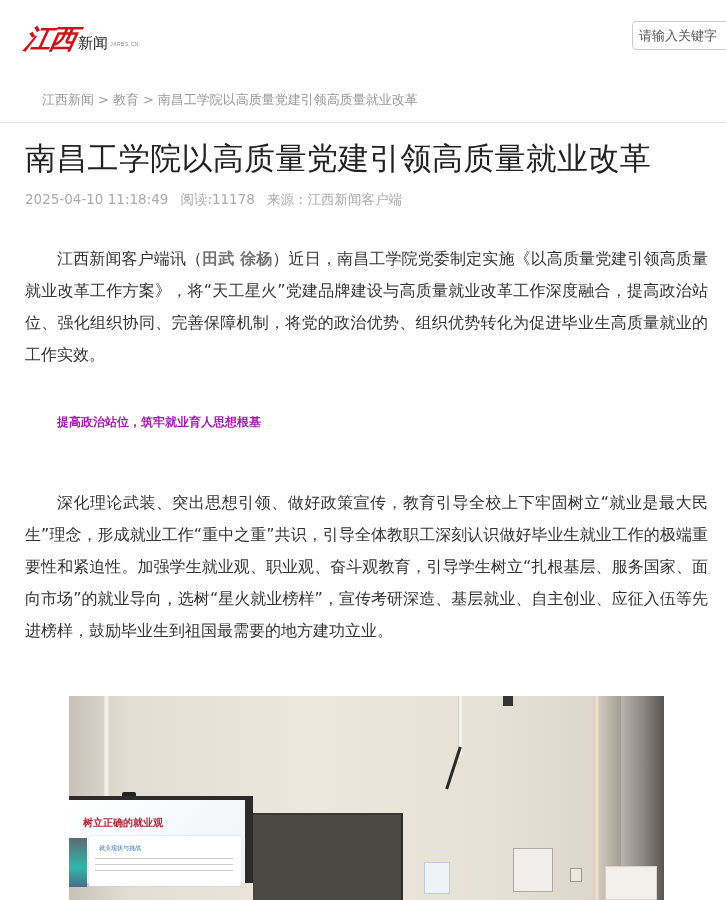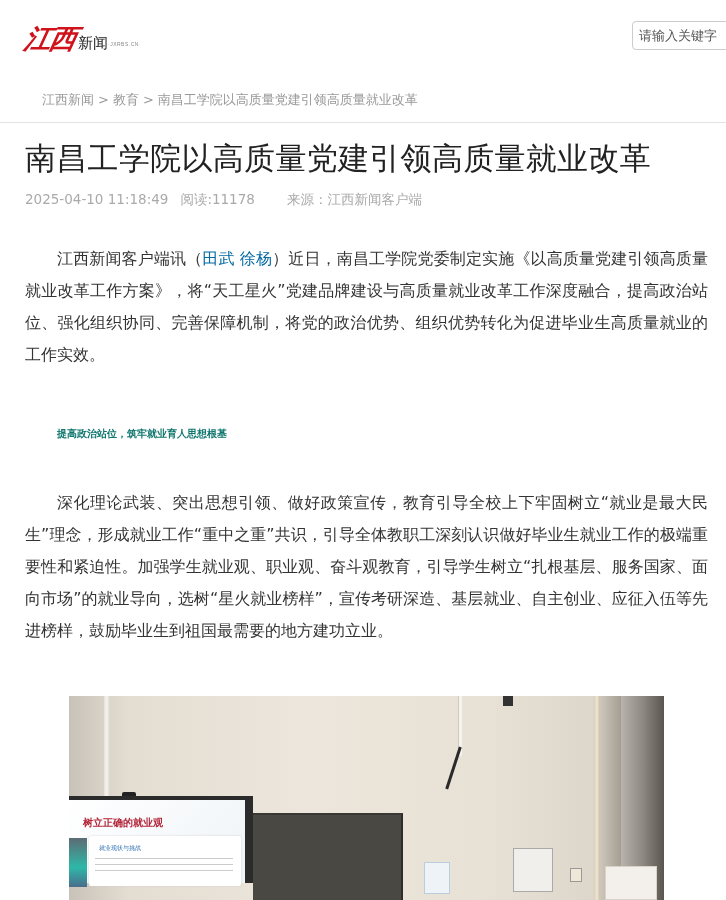--- a/index.html
+++ b/index.html
@@ -17,25 +17,25 @@
     .search::placeholder { color: #555; }
 
     .breadcrumb { position: absolute; left: 25px; top: 90px; font-size: 13px; color: #999; line-height: 20px; white-space: nowrap; margin-left: 17px; }
     .breadcrumb span { color: #999; }
     .breadcrumb .sep { margin: 0 4px; }
     .divider { position: absolute; left: 0; top: 122px; width: 726px; height: 1px; background: #e3e3e3; }
 
     .title { position: absolute; left: 25px; top: 137px; font-size: 31px; color: #222; line-height: 42px; font-weight: normal; white-space: nowrap; letter-spacing: 0.3px; }
     .meta { position: absolute; left: 25px; top: 189px; font-size: 13.5px; color: #aaa; line-height: 20px; white-space: nowrap; }
     .meta .gap1 { margin-left: 12px; }
-    .meta .gap2 { margin-left: 32px; }
+    .meta .gap2 { margin-left: 12px; }
     .para { line-height: 32px; text-indent: 32px; text-align: justify; }
-    .para b { color: #0369a1; font-weight: normal; }
+    .para b { color: #737373; font-weight: bold; }
     .p1 { position: absolute; left: 25px; top: 243px; width: 683px; }
-    .subhead { position: absolute; left: 57px; top: 420px; font-size: 10px; font-weight: bold; color: #0f766e; line-height: 28px; white-space: nowrap; }
+    .subhead { position: absolute; left: 57px; top: 408px; font-size: 12px; font-weight: bold; color: #a21caf; line-height: 28px; white-space: nowrap; }
     .p2 { position: absolute; left: 25px; top: 487px; width: 683px; }
 
     .photo { position: absolute; left: 69px; top: 696px; width: 595px; height: 204px; overflow: hidden; background: linear-gradient(90deg, #c9c2b8 0%, #e4ddd2 10%, #ece6dc 40%, #e8e1d5 70%, #ddd6ca 88%, #8a8479 95%, #5c574f 100%); }
     .photo .pipe { position: absolute; left: 35px; top: 0; width: 6px; height: 100px; background: linear-gradient(90deg,#e8e3dc,#f6f3ee,#d9d3ca); }
     .photo .sensor { position: absolute; left: 53px; top: 96px; width: 14px; height: 10px; background: #222; border-radius: 2px; }
     .photo .cable { position: absolute; left: 389px; top: 0; width: 4px; height: 60px; background: #f5f3ef; border-left: 1px solid #cfc9c0; }
     .photo .cable2 { position: absolute; left: 383px; top: 50px; width: 3px; height: 44px; background: #2a2a2a; transform: rotate(18deg); }
     .photo .cam { position: absolute; left: 434px; top: 0; width: 10px; height: 10px; background: #333; }
     .photo .vpipe { position: absolute; left: 525px; top: 0; width: 6px; height: 204px; background: linear-gradient(90deg,#d9ceb8,#efe6d3,#cbbfa8); }
     .photo .curtain { position: absolute; left: 552px; top: 0; width: 43px; height: 204px; background: linear-gradient(90deg,#b8b4ad,#8e8a83,#5a564f); }

